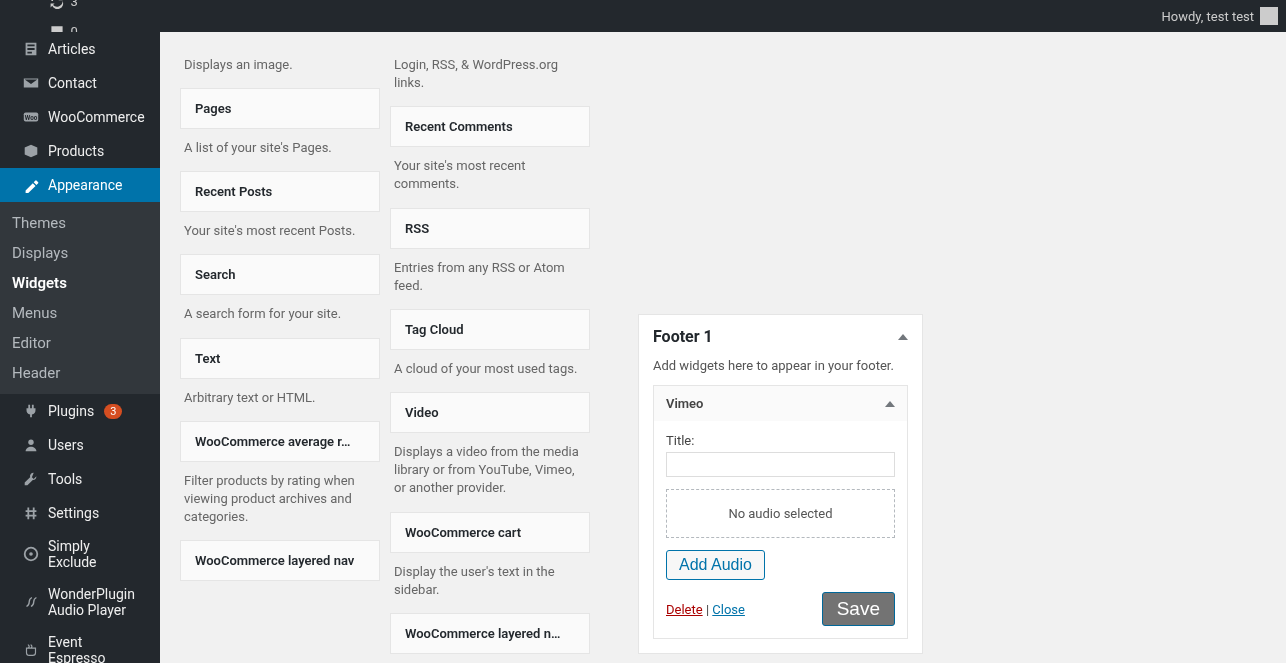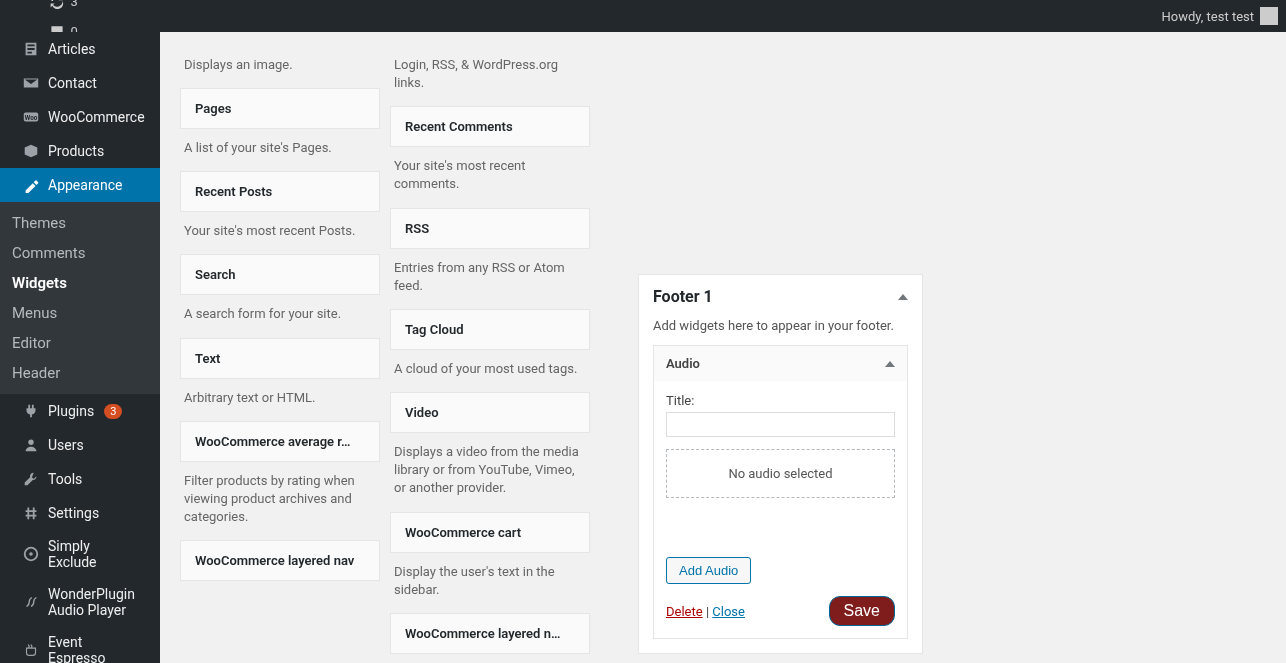--- a/index.html
+++ b/index.html
@@ -28,26 +28,26 @@
 .sidebar-area { width: 285px; background: #fff; border: 1px solid #e5e5e5; margin-top: 0; }
 .sidebar-area-header { padding: 12px 14px; display: flex; justify-content: space-between; align-items: center; cursor: pointer; }
 .sidebar-area-title { font-weight: 700; font-size: 16px; color: #23282d; }
 .sidebar-area-desc { padding: 0 14px 12px 14px; color: #555; font-size: 13px; }
 .widget-instance { margin: 0 14px 14px 14px; border: 1px solid #e5e5e5; }
 .widget-instance-header { background: #fafafa; padding: 10px 12px; display: flex; justify-content: space-between; align-items: center; font-weight: 600; cursor: pointer; }
 .widget-instance-body { padding: 12px; }
 .form-label { display: block; margin-bottom: 4px; font-size: 13px; }
 .form-input { width: 100%; padding: 4px 6px; border: 1px solid #ddd; background: #fff; font-size: 13px; margin-bottom: 12px; }
 .placeholder-box { border: 1px dashed #b4b9be; padding: 16px; text-align: center; color: #555; font-size: 13px; margin-bottom: 12px; }
-.btn { border: 1px solid #ccc; background: #f7f7f7; padding: 5px 12px; font-size: 13px; cursor: pointer; border-radius: 3px; margin-top: 47px; }
+.btn { border: 1px solid #ccc; background: #f7f7f7; padding: 5px 12px; font-size: 16px; cursor: pointer; border-radius: 3px; }
 .btn-outline { border-color: #0073aa; color: #0073aa; background: #f7f7f7; }
 .widget-actions { display: flex; justify-content: space-between; align-items: center; margin-top: 12px; }
 .link-delete { color: #a00; text-decoration: underline; cursor: pointer; }
 .link-close { color: #0073aa; text-decoration: underline; cursor: pointer; }
-.btn-primary { background: #7f1d1d; border: 1px solid #006799; color: #fff; padding: 5px 14px; border-radius: 11px; cursor: pointer; font-size: 16px; }
+.btn-primary { background: #737373; border: 1px solid #006799; color: #fff; padding: 5px 14px; border-radius: 3px; cursor: pointer; font-size: 19px; }
 .caret-up { width: 0; height: 0; border-left: 5px solid transparent; border-right: 5px solid transparent; border-bottom: 6px solid #72777c; }
 </style>
 </head>
 <body>
 
 <div class="adminbar">
   <div class="adminbar-left">
     <span class="adminbar-item">
         <svg class="adminbar-icon" viewBox="0 0 20 20">
           <circle cx="10" cy="10" r="9" fill="none" stroke="#ccc" stroke-width="1.5"></circle>
@@ -121,21 +121,21 @@
         <span>Products</span>
       </div>
     <div class="menu-item active">
         <svg class="menu-icon" viewBox="0 0 20 20">
           <path d="M4 16l8-8 3 3-8 8H4zm9-9l2-2a1 1 0 011 0l2 2a1 1 0 010 1l-2 2z"></path>
         </svg>
         <span>Appearance</span>
       </div>
     <div class="submenu">
       <div class="submenu-item">Themes</div>
-      <div class="submenu-item">Comments</div>
+      <div class="submenu-item">Displays</div>
       <div class="submenu-item current">Widgets</div>
       <div class="submenu-item">Menus</div>
       <div class="submenu-item">Editor</div>
       <div class="submenu-item">Header</div>
     </div>
     <div class="menu-item">
         <svg class="menu-icon" viewBox="0 0 20 20">
           <path d="M7 3v4H5v2a5 5 0 004 5v3h2v-3a5 5 0 004-5V7h-2V3h-2v4H9V3z"></path>
         </svg>
         <span>Plugins</span>
@@ -214,21 +214,21 @@
     </div>
 
     <div class="sidebar-area">
       <div class="sidebar-area-header">
         <span class="sidebar-area-title">Footer 1</span>
         <span class="caret-up"></span>
       </div>
       <div class="sidebar-area-desc">Add widgets here to appear in your footer.</div>
       <div class="widget-instance">
         <div class="widget-instance-header">
-          <span>Audio</span>
+          <span>Vimeo</span>
           <span class="caret-up"></span>
         </div>
         <div class="widget-instance-body">
           <label class="form-label">Title:</label>
           <input class="form-input" type="text" value="" style="">
           <div class="placeholder-box">No audio selected</div>
           <button class="btn btn-outline">Add Audio</button>
           <div class="widget-actions">
             <span>
               <span class="link-delete">Delete</span>

